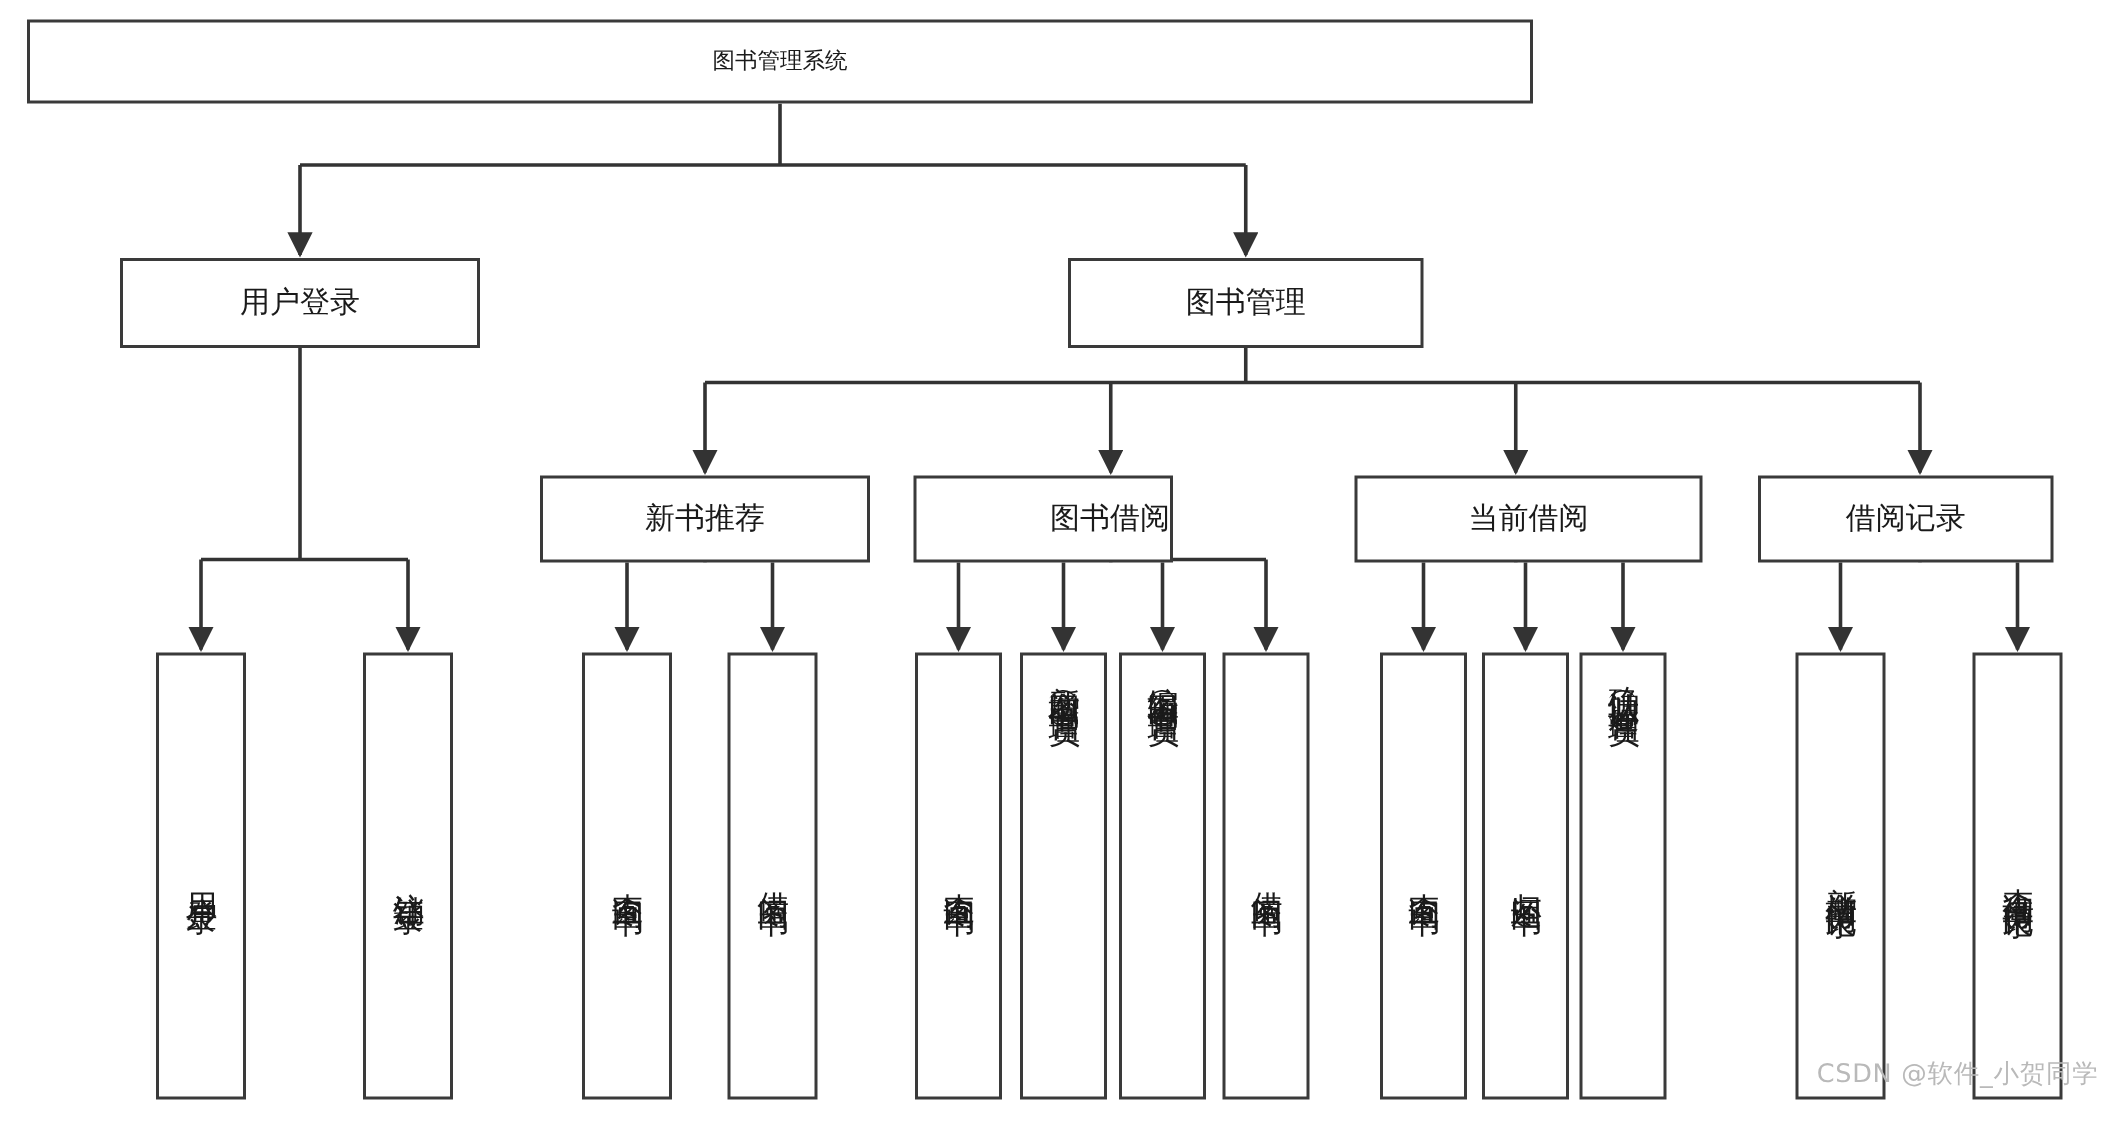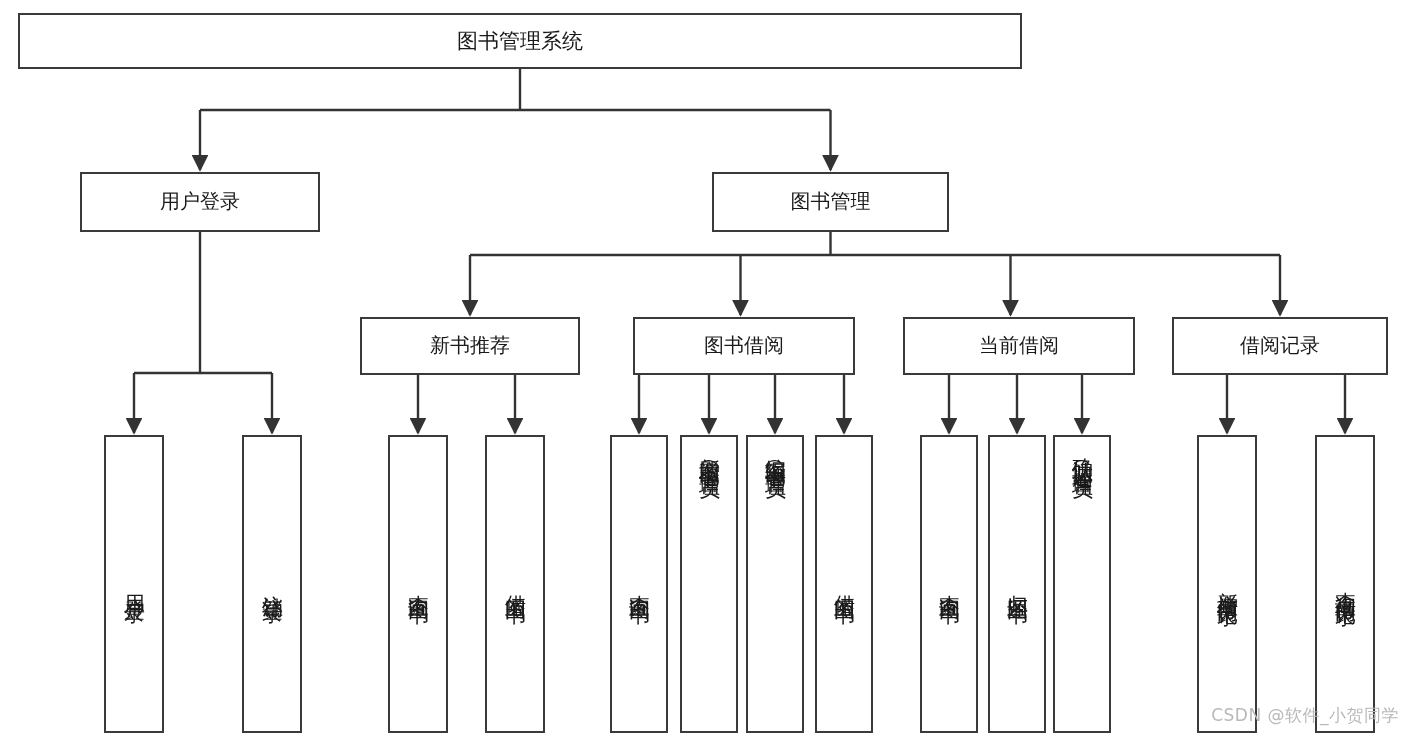--- a/index.html
+++ b/index.html
@@ -27,21 +27,21 @@
     background:#ffffff;
     border:2px solid #3a3a3a;
     display:flex;
     align-items:center;
     justify-content:center;
     color:#1a1a1a;
     line-height:1.18;
     text-align:center;
   }
   .node.root{
-    font-size:21px;
+    font-size:15px;
   }
   .node.branch{
     font-size:20px;
   }
   .node.leaf{
     font-size:21px;
     align-items:flex-start;
     justify-content:center;
     padding-top:0;
   }
@@ -134,29 +134,29 @@
   </div>
 
   <div class="node branch" style="left: 360px; top: 317px; width: 220px; height: 58px;">
     <span class="label">新书推荐</span>
   </div>
 
   <div class="node branch" style="left: 712px; top: 172px; width: 237px; height: 60px;">
     <span class="label">图书管理</span>
   </div>
 
-  <div class="node branch" style="left: 633px; top: 317px; width: 222px; height: 58px;">
+  <div class="node branch" style="left: 609px; top: 317px; width: 173px; height: 58px; justify-content: flex-end;">
     <span class="label">图书借阅</span>
   </div>
 
   <div class="node branch" style="left: 903px; top: 317px; width: 232px; height: 58px;">
     <span class="label">当前借阅</span>
   </div>
 
-  <div class="node branch" style="left: 1172px; top: 317px; width: 216px; height: 58px; text-align: right;">
+  <div class="node branch" style="left: 1172px; top: 317px; width: 197px; height: 58px; text-align: right;">
     <span class="label">借阅记录</span>
   </div>
 
   <div id="leaf-host">
       <div class="node leaf" style="left: 104px; top: 435px; width: 60px; height: 298px;">
         <div class="leafwrap">
           <span class="label">用户登录</span>
         </div>
       </div>
       <div class="node leaf" style="left: 242px; top: 435px; width: 60px; height: 298px;">

